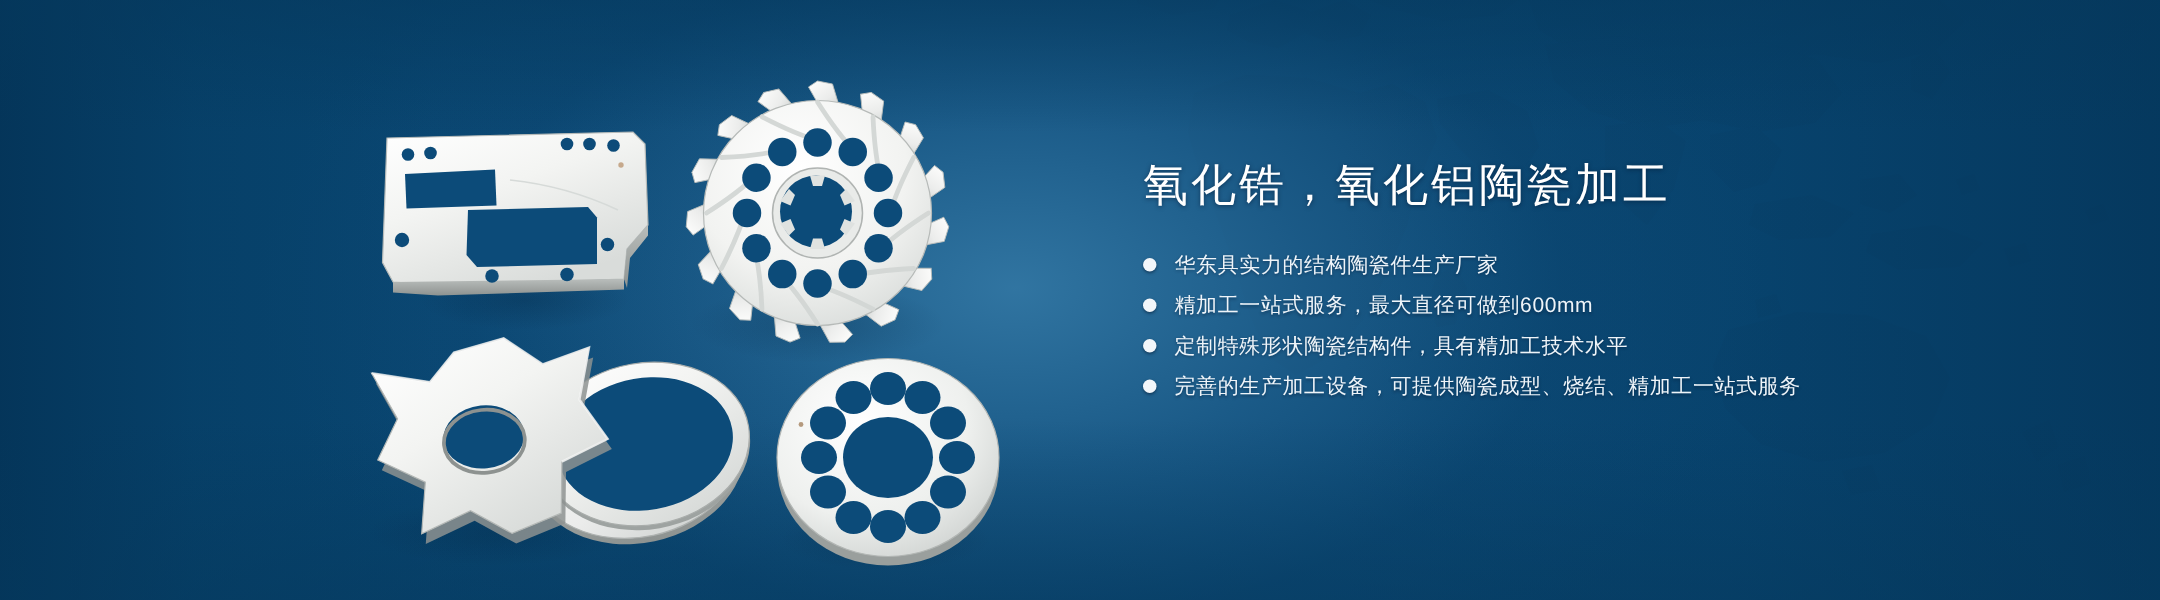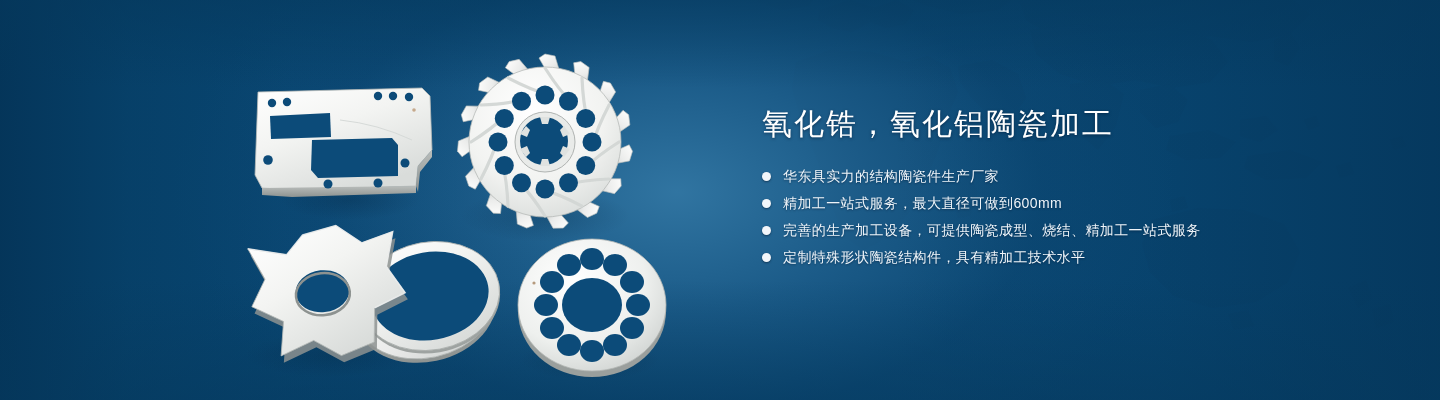--- a/index.html
+++ b/index.html
@@ -374,22 +374,22 @@
       <li class="bullet-row">
         <span class="bullet-dot"></span>
         <span class="bullet-text">华东具实力的结构陶瓷件生产厂家</span>
       </li>
       <li class="bullet-row">
         <span class="bullet-dot"></span>
         <span class="bullet-text">精加工一站式服务，最大直径可做到600mm</span>
       </li>
       <li class="bullet-row">
         <span class="bullet-dot"></span>
-        <span class="bullet-text">完善的生产加工设备，可提供陶瓷成型、烧结、精加工一站式服务</span>
+        <span class="bullet-text">定制特殊形状陶瓷结构件，具有精加工技术水平</span>
       </li>
       <li class="bullet-row">
         <span class="bullet-dot"></span>
-        <span class="bullet-text">定制特殊形状陶瓷结构件，具有精加工技术水平</span>
+        <span class="bullet-text">完善的生产加工设备，可提供陶瓷成型、烧结、精加工一站式服务</span>
       </li>
     </ul>
   </div>
 
 </div>
 
 </body></html>

